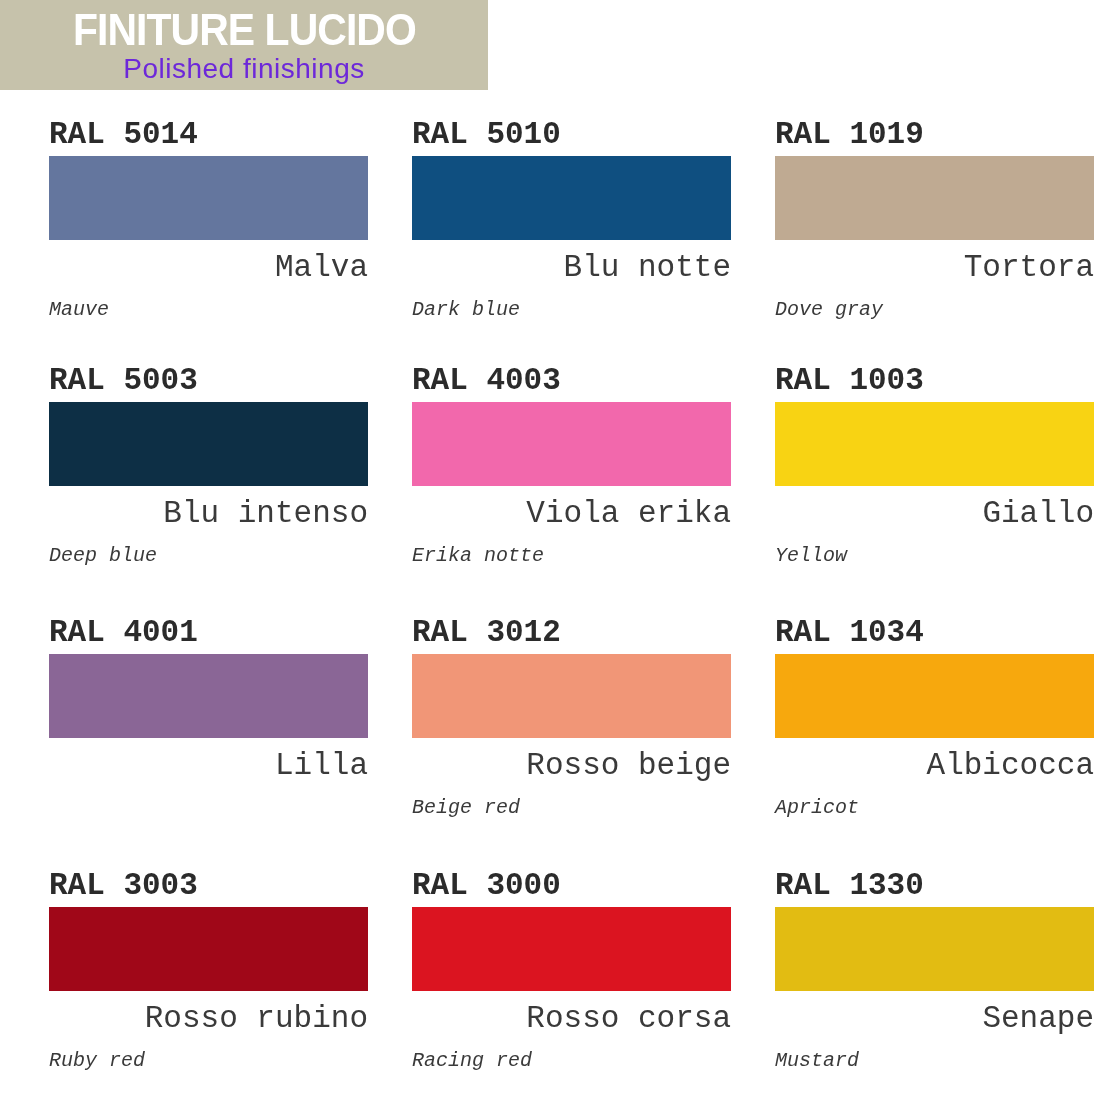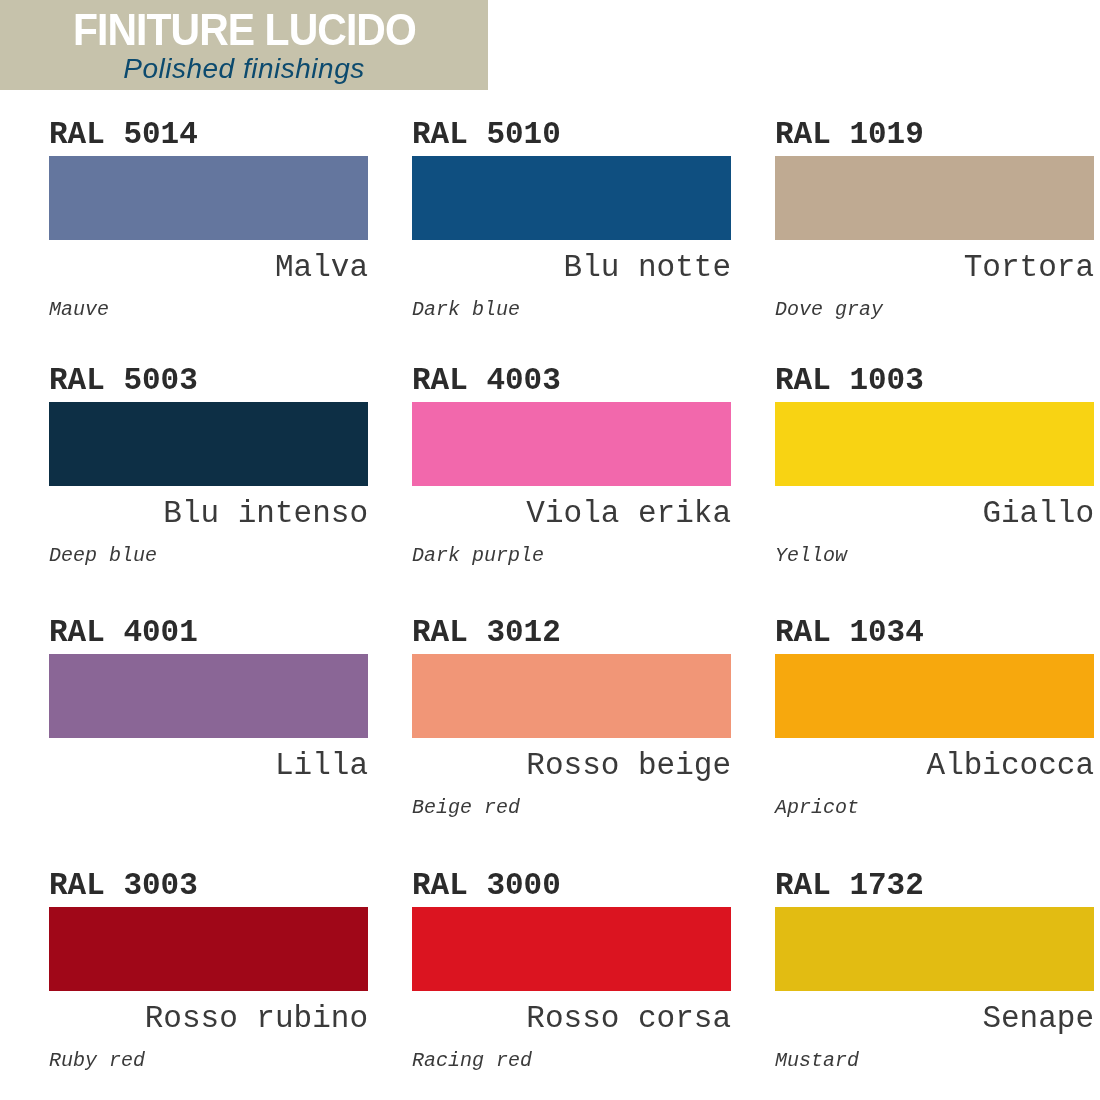--- a/index.html
+++ b/index.html
@@ -10,21 +10,21 @@
   .banner{
     position:absolute;left:0;top:0;width:488px;height:90px;
     display:flex;flex-direction:column;align-items:center;justify-content:center;text-align:center;
   }
   .banner .title{
     font-weight:bold;font-size:44px;line-height:46px;color:#ffffff;
     letter-spacing:-1px;transform:scaleX(0.93);transform-origin:center;
     white-space:nowrap;
   }
   .banner .subtitle{
-    font-style:italic;font-size:28px;line-height:30px;color:#0c4a6e;
+    font-size:28px;line-height:30px;color:#6d28d9;
     letter-spacing:0.5px;white-space:nowrap;margin-top:1px;
   }
   #grid{
     position:absolute;left:49px;top:116px;width:1062px;
     display:grid;grid-template-columns:319px 319px 319px;column-gap:44px;
     grid-template-rows:246px 252px 253px 220px;
     font-family:Liberation Mono, monospace;
   }
   .cell{position:relative;}
   .code{
@@ -74,21 +74,21 @@
     <div class="code">RAL 5003</div>
     <div class="swatch" style="background-color: rgb(13, 47, 69);"></div>
     <div class="name-it">Blu intenso</div>
     <div class="name-en">Deep blue</div>
   </div>
 
   <div class="cell">
     <div class="code">RAL 4003</div>
     <div class="swatch" style="background-color: rgb(242, 104, 172);"></div>
     <div class="name-it">Viola erika</div>
-    <div class="name-en">Dark purple</div>
+    <div class="name-en">Erika notte</div>
   </div>
 
   <div class="cell">
     <div class="code">RAL 1003</div>
     <div class="swatch" style="background-color: rgb(248, 211, 19);"></div>
     <div class="name-it">Giallo</div>
     <div class="name-en">Yellow</div>
   </div>
 
   <div class="cell">
@@ -119,18 +119,18 @@
   </div>
 
   <div class="cell">
     <div class="code">RAL 3000</div>
     <div class="swatch" style="background-color: rgb(219, 20, 32);"></div>
     <div class="name-it">Rosso corsa</div>
     <div class="name-en">Racing red</div>
   </div>
 
   <div class="cell">
-    <div class="code">RAL 1732</div>
+    <div class="code">RAL 1330</div>
     <div class="swatch" style="background-color: rgb(226, 188, 18);"></div>
     <div class="name-it">Senape</div>
     <div class="name-en">Mustard</div>
   </div>
 </div>
 
 </body></html>

